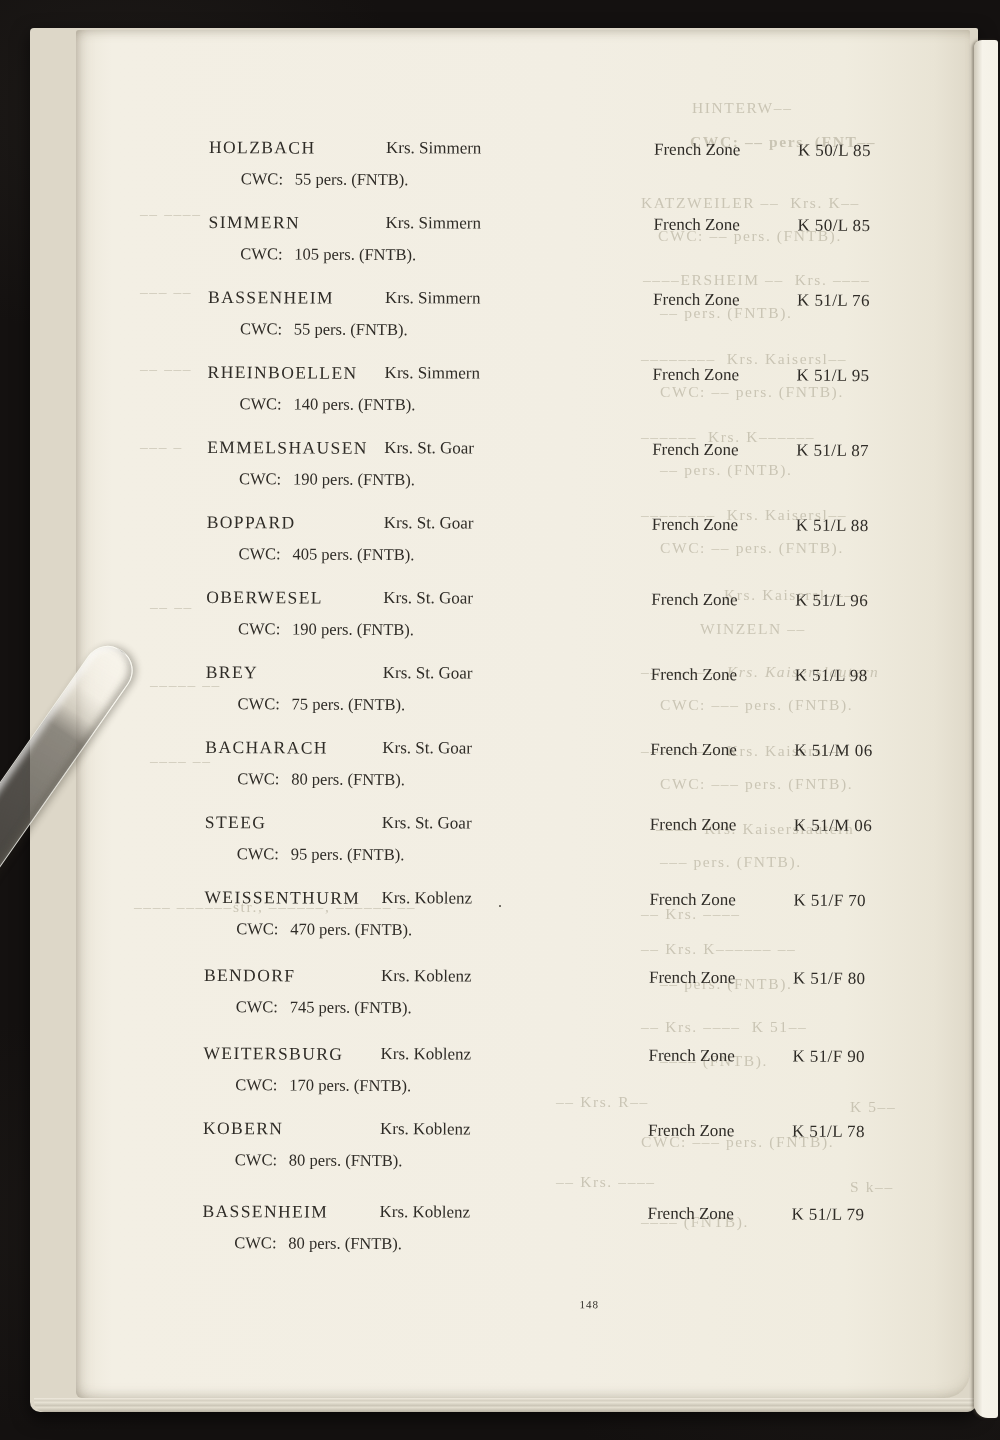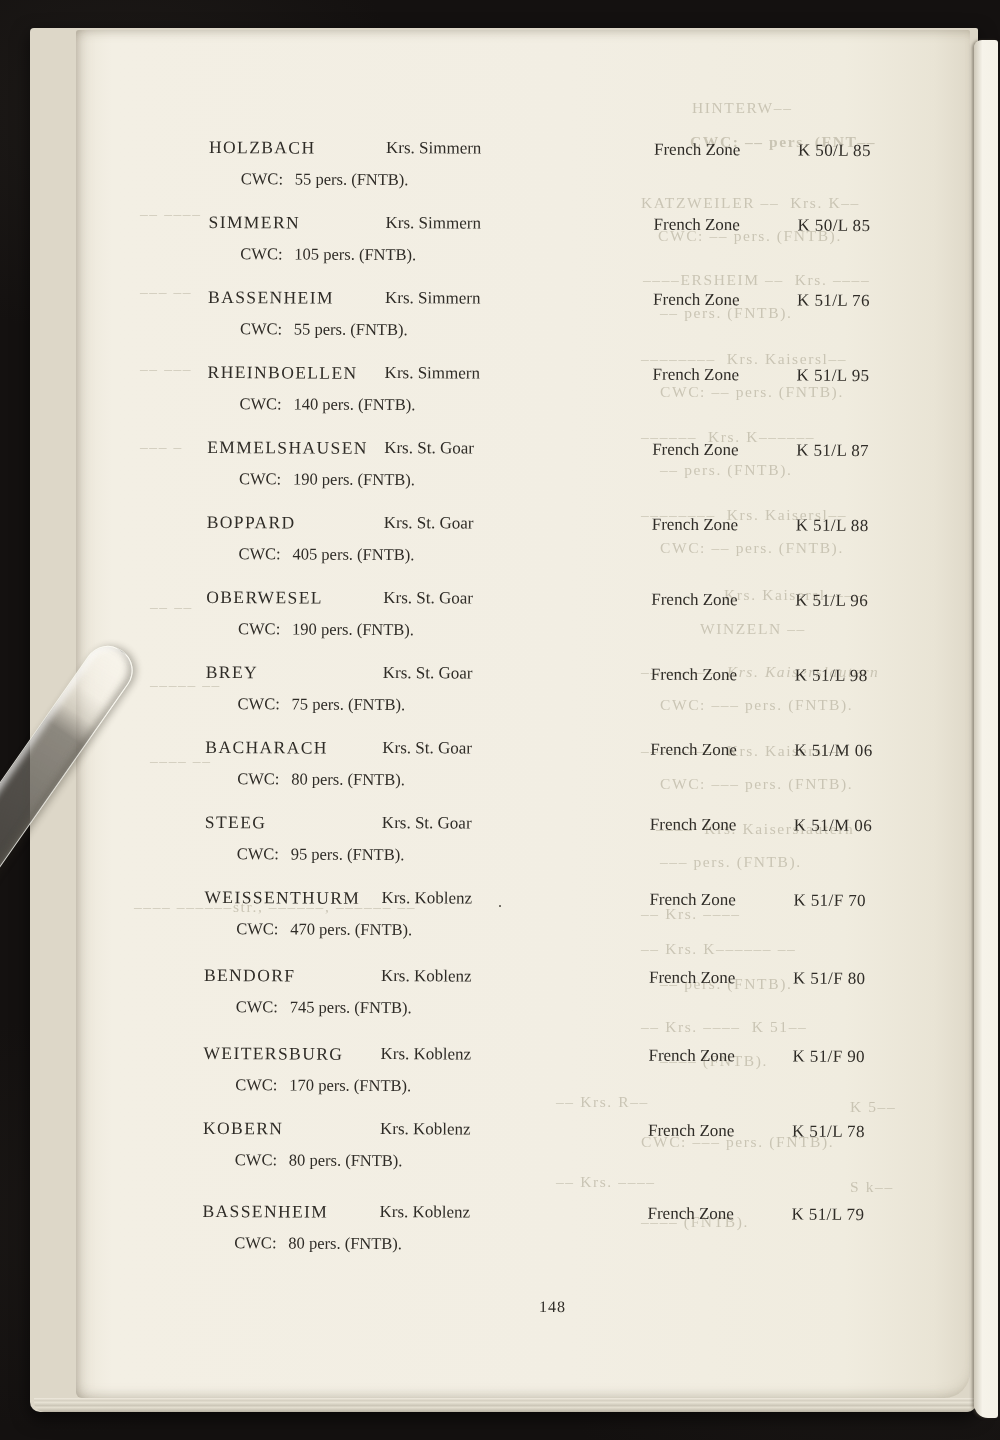--- a/index.html
+++ b/index.html
@@ -67,22 +67,22 @@
   .entry:nth-child(13){margin-top:24px;}
   .entry:nth-child(15){margin-top:29px;}
   .row1{position:relative;height:22px;line-height:22px;font-size:17px;}
   .row1 .name{position:absolute;left:0;font-size:17.5px;letter-spacing:1.4px;}
   .row1 .kreis{position:absolute;left:177px;}
   .row1 .zone{position:absolute;left:445px;}
   .row1 .grid{position:absolute;left:589px;letter-spacing:.4px;}
   .row2{margin-left:32px;margin-top:10px;height:22px;line-height:22px;font-size:16.5px;}
   .row2 .cwc-label{display:inline-block;width:54px;}
   .page-number{
-    position:absolute;left:470px;top:1266px;width:60px;text-align:left;
-    font-size:16px;letter-spacing:1px;color:var(--ink-color,#2f2c27);font-family:Liberation Serif, serif;
+    position:absolute;left:470px;top:1266px;width:60px;text-align:right;
+    font-size:11px;letter-spacing:1px;color:var(--ink-color,#2f2c27);font-family:Liberation Serif, serif;
   }
   
   .rod{
     position:absolute;left:-280px;top:626px;width:400px;height:47px;border-radius:24px;
     transform-origin:100% 50%;transform:rotate(-55deg);
     background:linear-gradient(to left,
       rgba(252,249,242,.50) 0%,rgba(246,242,233,.44) 13%,
       rgba(196,191,181,.48) 19%,rgba(112,108,101,.74) 25%,
       rgba(90,87,81,.80) 55%,rgba(72,69,64,.84) 100%);
     border:1.5px solid rgba(250,250,244,.78);

